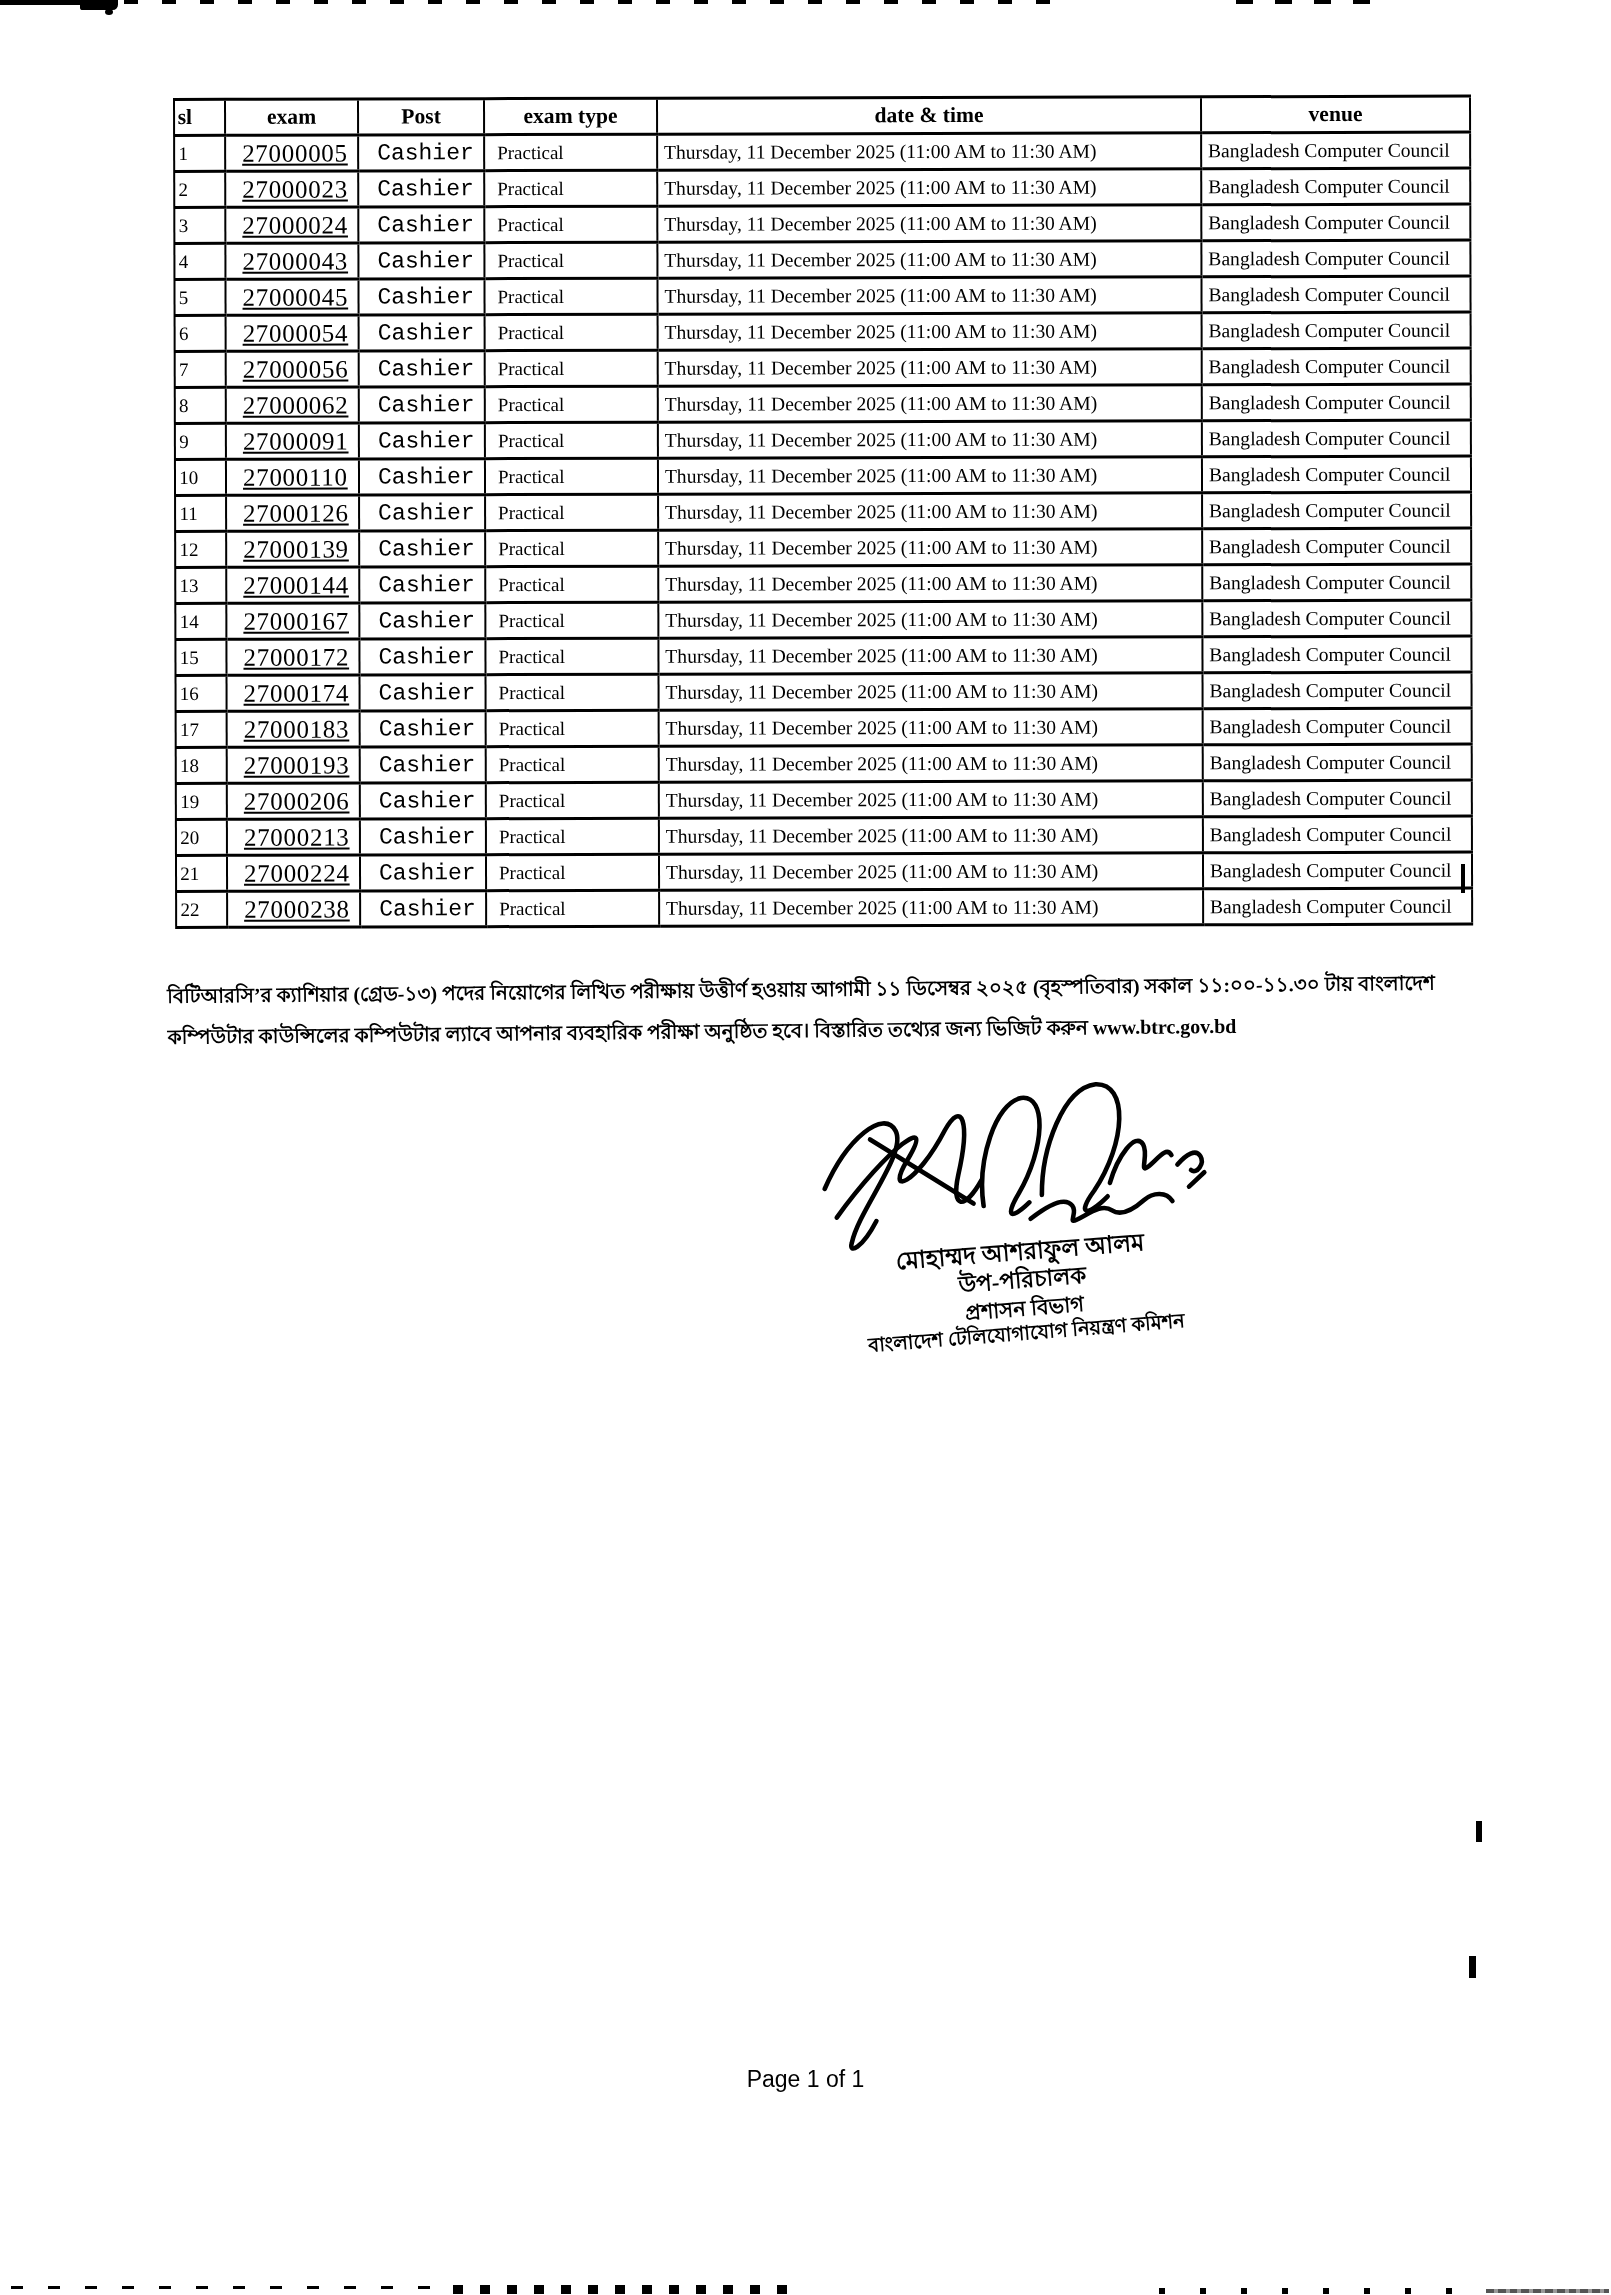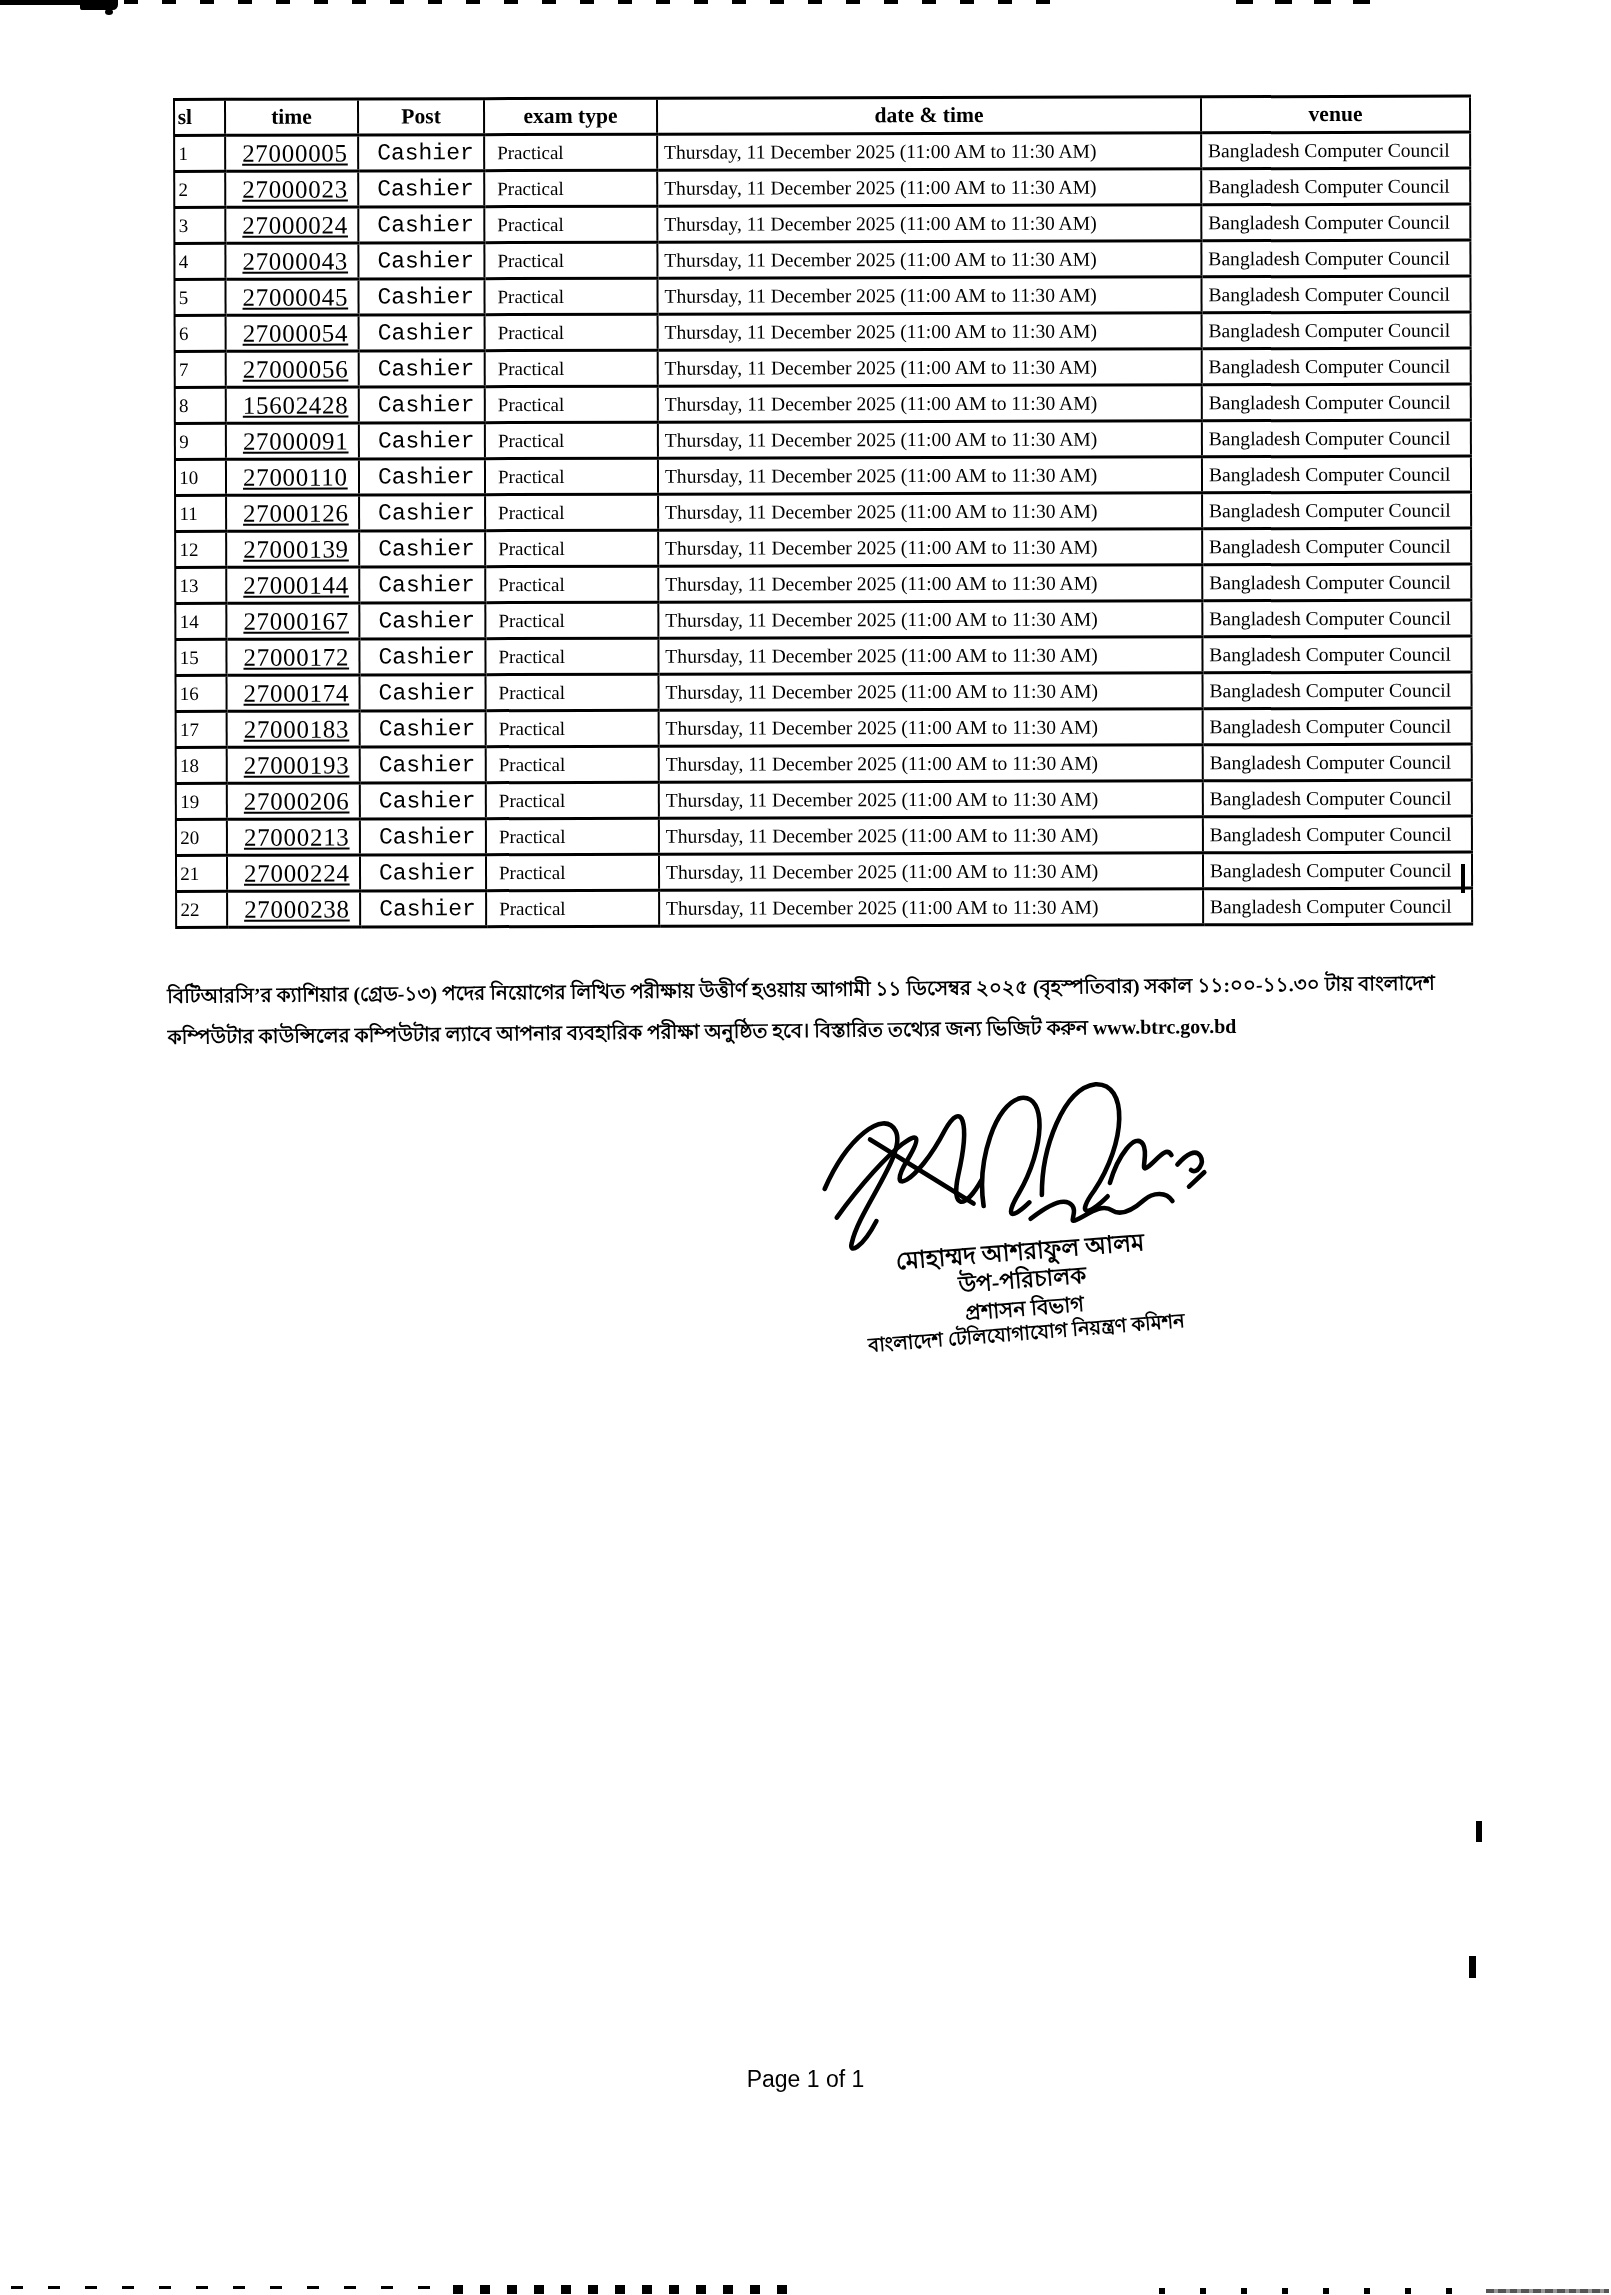--- a/index.html
+++ b/index.html
@@ -164,21 +164,21 @@
     <col style="width:51px">
     <col style="width:133px">
     <col style="width:126px">
     <col style="width:173px">
     <col style="width:544px">
     <col style="width:269px">
   </colgroup>
   <thead>
     <tr id="header-row">
         <th class="h-sl">sl</th>
-        <th>time</th>
+        <th>exam</th>
         <th>Post</th>
         <th>exam type</th>
         <th>date &amp; time</th>
         <th>venue</th>
       </tr>
   </thead>
   <tbody id="table-body">
   <tr>
     <td class="c-sl">1</td>
     <td class="c-roll">27000005</td>
@@ -237,21 +237,21 @@
     <td class="c-sl">7</td>
     <td class="c-roll">27000056</td>
     <td class="c-post">Cashier</td>
     <td class="c-exam">Practical</td>
     <td class="c-date">Thursday, 11 December 2025 (11:00 AM to 11:30 AM)</td>
     <td class="c-venue">Bangladesh Computer Council</td>
   </tr>
 
   <tr>
     <td class="c-sl">8</td>
-    <td class="c-roll">15602428</td>
+    <td class="c-roll">27000062</td>
     <td class="c-post">Cashier</td>
     <td class="c-exam">Practical</td>
     <td class="c-date">Thursday, 11 December 2025 (11:00 AM to 11:30 AM)</td>
     <td class="c-venue">Bangladesh Computer Council</td>
   </tr>
 
   <tr>
     <td class="c-sl">9</td>
     <td class="c-roll">27000091</td>
     <td class="c-post">Cashier</td>

